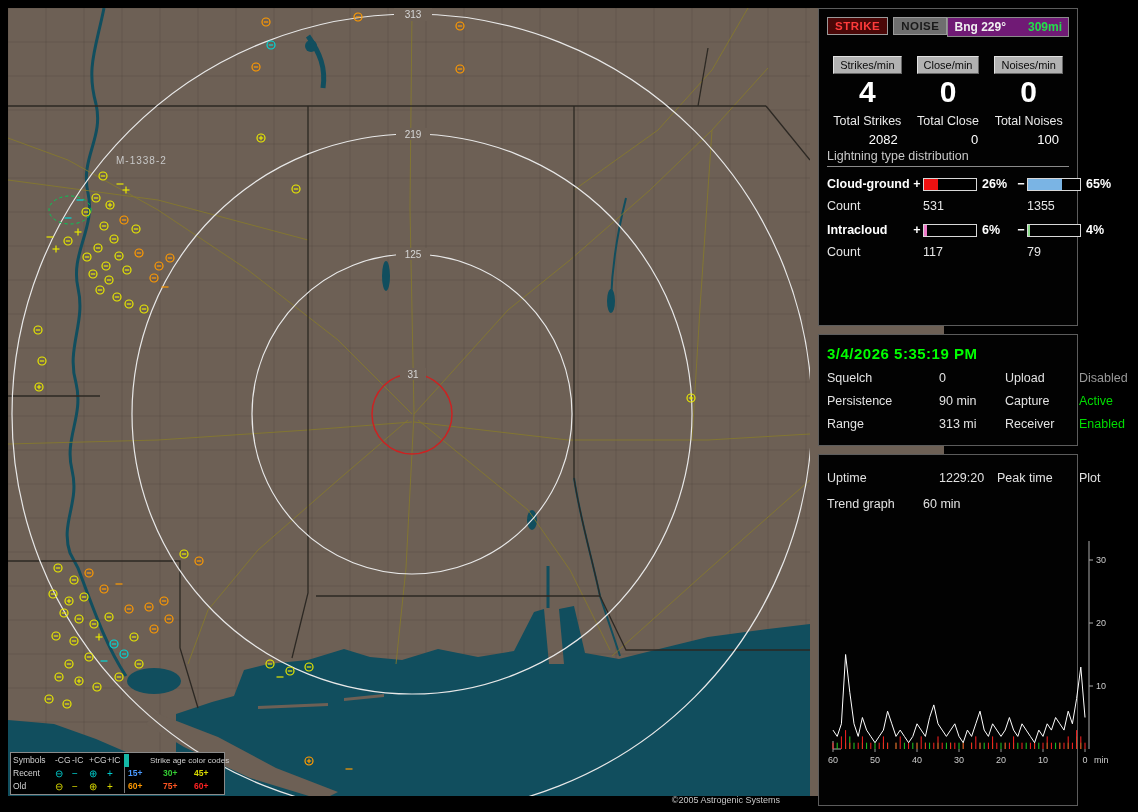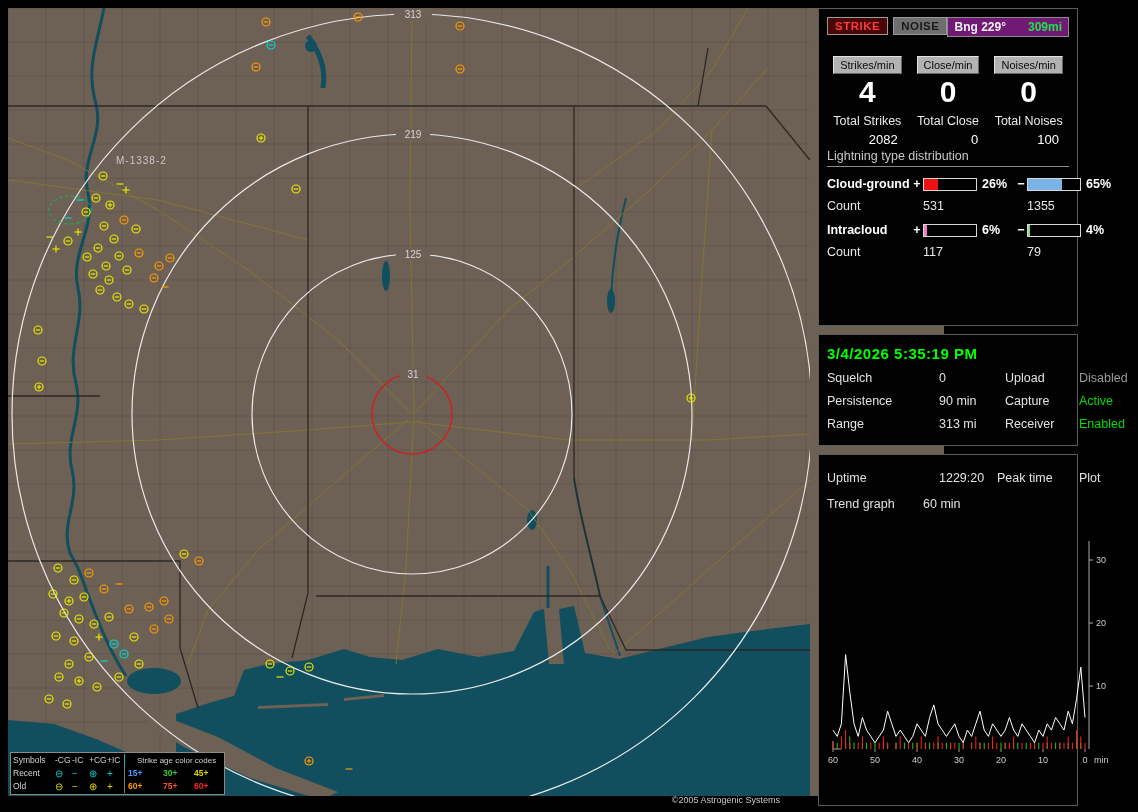--- a/index.html
+++ b/index.html
@@ -10,21 +10,21 @@
   }
   
   #map{position:absolute;left:8px;top:8px;width:936px;height:788px;background:#6d6055;overflow:hidden;}
   #map svg{display:block;}
   #map-legend{
     position:absolute;left:2px;top:744px;background:#000;border:1px solid #8a8a8a;
     display:grid;grid-template-columns:42px 17px 17px 18px 17px 36px 31px 31px;
     font-size:8.5px;line-height:13px;color:#d6d6d6;padding:1px 2px;
   }
   #map-legend .hdr{color:#cfcfcf;}
-  #map-legend .agehdr{grid-column:6 / span 3;border-left:1px solid #14b8a6;padding-left:12px;white-space:nowrap;font-size:8px;}
+  #map-legend .agehdr{grid-column:6 / span 3;border-left:5px solid #14b8a6;padding-left:21px;white-space:nowrap;font-size:8px;}
   #map-legend .agecell{border-left:1px solid #777;padding-left:3px;font-weight:bold;}
   #map-legend .agecell.noline{border-left:1px solid #777;}
   #map-legend .sym{font-size:10px;line-height:13px;}
   #copyright{
     position:absolute;left:8px;top:795px;width:802px;text-align:right;padding-right:30px;
     box-sizing:border-box;color:#c8c8c8;font-size:9px;
   }
   
   #panel{position:absolute;left:818px;top:8px;width:260px;}
   .section{background:#020202;border:1px solid #5c5c5c;box-sizing:border-box;}

